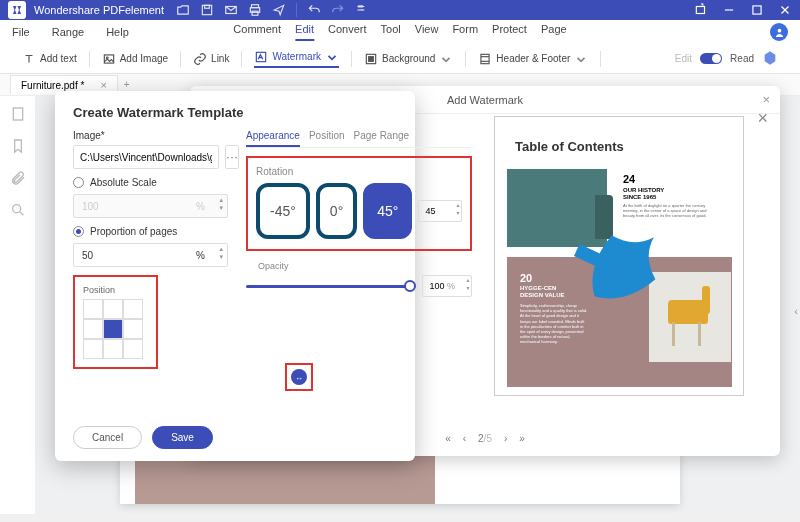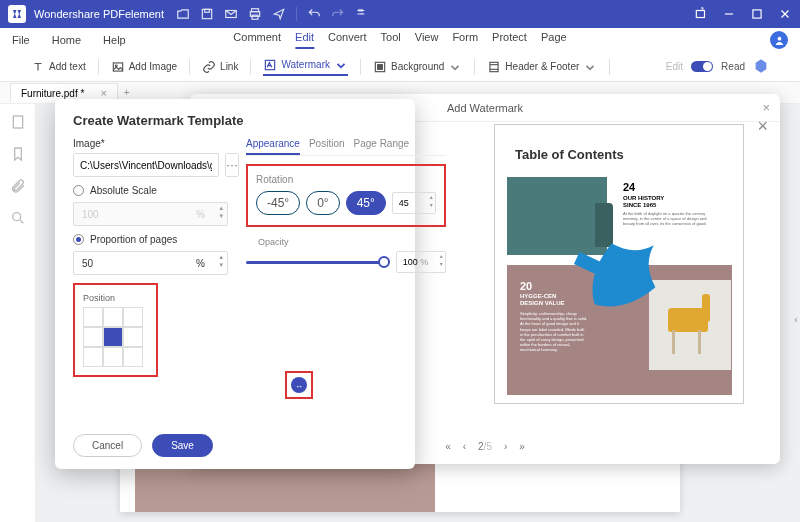--- a/index.html
+++ b/index.html
@@ -1,35 +1,35 @@
 <!DOCTYPE html>
 <html><head>
 <meta charset="utf-8">
 <style>
 * { margin: 0; padding: 0; box-sizing: border-box; font-family: 'Segoe UI', Arial, sans-serif; }
 body { width: 800px; height: 522px; background: #f0f0f0; overflow: hidden; font-size: 11px; }
 
-.titlebar { height: 28px; background: #3c4db7; display: flex; align-items: center; padding: 0 8px; color: #fff; }
+.titlebar { height: 20px; background: #3c4db7; display: flex; align-items: center; padding: 0 8px; color: #fff; }
 .titlebar .logo { width: 18px; height: 18px; background: #fff; border-radius: 3px; display: flex; align-items: center; justify-content: center; margin-right: 8px; }
 .titlebar .logo svg { width: 12px; height: 12px; }
 .titlebar .appname { font-size: 11px; }
 .titlebar .tb-icons { display: flex; gap: 10px; margin-left: 12px; }
 .titlebar .tb-icon { width: 14px; height: 14px; opacity: .85; display:flex; align-items:center; justify-content:center;}
 .titlebar .spacer { flex: 1; }
 .titlebar .win-icons { display: flex; gap: 14px; align-items: center; }
 .titlebar .win-icon { width: 14px; height: 14px; display:flex; align-items:center; justify-content:center; }
 
 .menubar { height: 24px; background: #fff; display: flex; align-items: center; gap: 22px; padding: 0 12px; font-size: 11px; position: relative; }
 .menubar .r1 { color: #444; }
 .menubar .center { position: absolute; left: 50%; transform: translateX(-50%); display: flex; gap: 14px; }
 .menubar .center span { color: #444; cursor: pointer; padding-bottom: 4px; }
 .menubar .center span.active { color: #3c4db7; border-bottom: 2px solid #3c4db7; }
 .menubar .avatar { position: absolute; right: 12px; top: 3px; width: 18px; height: 18px; border-radius: 50%; background: #3c6de0; display:flex;align-items:center;justify-content:center;color:#fff;font-size:9px;}
 
-.toolbar { height: 30px; background: #fff; border-bottom: 1px solid #e5e5e5; display: flex; align-items: center; gap: 12px; padding: 0 31px; font-size: 10px; color: #444; }
+.toolbar { height: 30px; background: #fff; border-bottom: 1px solid #e5e5e5; display: flex; align-items: center; gap: 12px; padding: 0 22px; font-size: 10px; color: #444; }
 .toolbar .sep { width: 1px; height: 16px; background: #e0e0e0; }
 .toolbar .tbtn { display: flex; align-items: center; gap: 4px; cursor: pointer; }
 .toolbar .tbtn svg, .toolbar .tbtn .ic { width: 14px; height: 14px; }
 .toolbar .tbtn.active { color: #3c4db7; border-bottom:2px solid #3c4db7; padding-bottom:2px;}
 .toolbar .right { margin-left: auto; display:flex; align-items:center; gap:8px; color:#bbb;}
 .toolbar .toggle { width:22px; height:11px; background:#3c4db7; border-radius:6px; position:relative;}
 .toolbar .toggle::after{content:'';width:9px;height:9px;background:#fff;border-radius:50%;position:absolute;top:1px;right:1px;}
 
 .tabbar { height: 22px; background: #fafafa; display: flex; align-items: center; padding: 0 10px; font-size: 10px; border-bottom: 1px solid #eee;}
 .tabbar .tab { background: #fff; padding: 3px 10px; border:1px solid #e5e5e5; border-bottom:none; display:flex; align-items:center; gap:16px;}
@@ -65,21 +65,21 @@
 .create-dlg .btn { padding:5px 18px; border-radius:14px; font-size:10px; cursor:pointer;}
 .create-dlg .btn.cancel{background:#fff;border:1px solid #ccc;color:#555;}
 .create-dlg .btn.save{background:#3c4db7;border:1px solid #3c4db7;color:#fff;}
 
 .tabs2 { display:flex; gap:9px; font-size:10px; margin-bottom:8px; border-bottom:1px solid #eee;}
 .tabs2 span{color:#888; padding-bottom:4px; cursor:pointer;}
 .tabs2 span.active{color:#3c4db7; border-bottom:2px solid #3c4db7;}
 .rot-box{border:2px solid #d33; padding:8px 8px 10px 8px;}
 .rot-box .grlbl{font-size:10px;color:#888;margin-bottom:6px;}
 .rot-btns{display:flex;gap:6px;align-items:center;}
-.rbtn{padding:4px 10px;border:1px solid #0c4a6e;border-radius:12px;font-size:12px;background:#fff;color:#555;}
+.rbtn{padding:16px 10px;border:4px solid #0c4a6e;border-radius:12px;font-size:14px;background:#fff;color:#555;}
 .rbtn.on{background:#3c4db7;color:#fff;border-color:#3c4db7;}
 .rot-inp{width:44px;height:22px;border:1px solid #ddd;border-radius:2px;font-size:9px;padding:0 14px 0 6px;position:relative;display:flex;align-items:center;}
 .rot-inp .arrows{position:absolute;right:2px;top:0;display:flex;flex-direction:column;line-height:8px;font-size:6px;color:#999;}
 .op-lbl{font-size:9px;color:#888;margin-top:10px;margin-bottom:4px;margin-left:12px;}
 .slider-row{display:flex;align-items:center;gap:8px;}
 .slider{flex:1;height:3px;background:#3c4db7;border-radius:2px;position:relative;}
 .slider .thumb{width:12px;height:12px;border:2px solid #3c4db7;background:#fff;border-radius:50%;position:absolute;right:-2px;top:-5px;}
 
 .expand-badge{position:absolute; left:230px; top:272px; width:28px; height:28px; border:2px solid #d33; display:flex; align-items:center; justify-content:center;}
 .expand-badge .circ{width:16px;height:16px;background:#3c4db7;border-radius:50%;color:#fff;font-size:8px;display:flex;align-items:center;justify-content:center;}
@@ -193,21 +193,21 @@
         <svg viewBox="0 0 24 24" stroke="#fff" stroke-width="2">
           <line x1="6" y1="6" x2="18" y2="18"></line>
           <line x1="18" y1="6" x2="6" y2="18"></line>
         </svg>
       </span>
   </div>
 </div>
 
 <div class="menubar">
   <span class="r1">File</span>
-  <span class="r1">Home</span>
+  <span class="r1">Range</span>
   <span class="r1">Help</span>
   <div class="center">
     <span>Comment</span>
     <span class="active">Edit</span>
     <span>Convert</span>
     <span>Tool</span>
     <span>View</span>
     <span>Form</span>
     <span>Protect</span>
     <span>Page</span>

